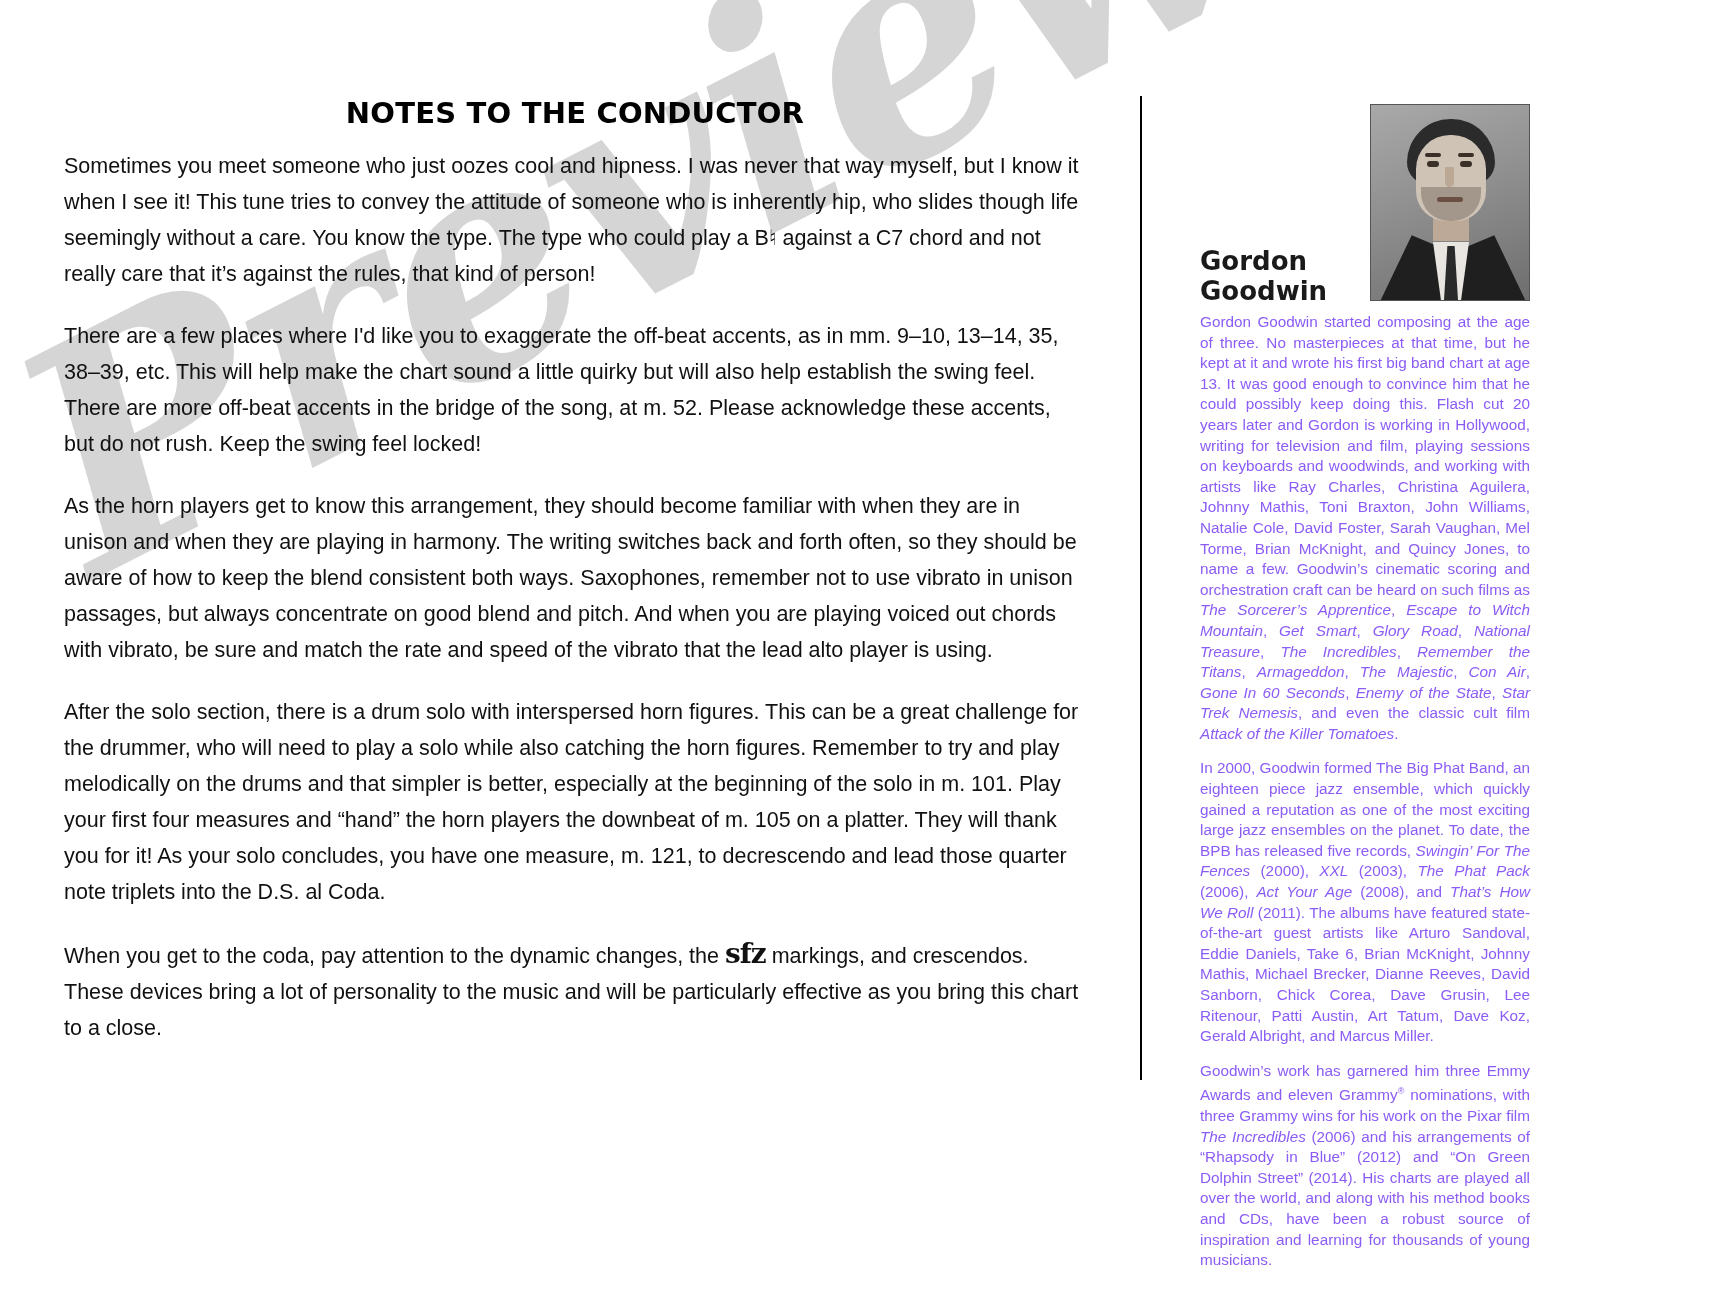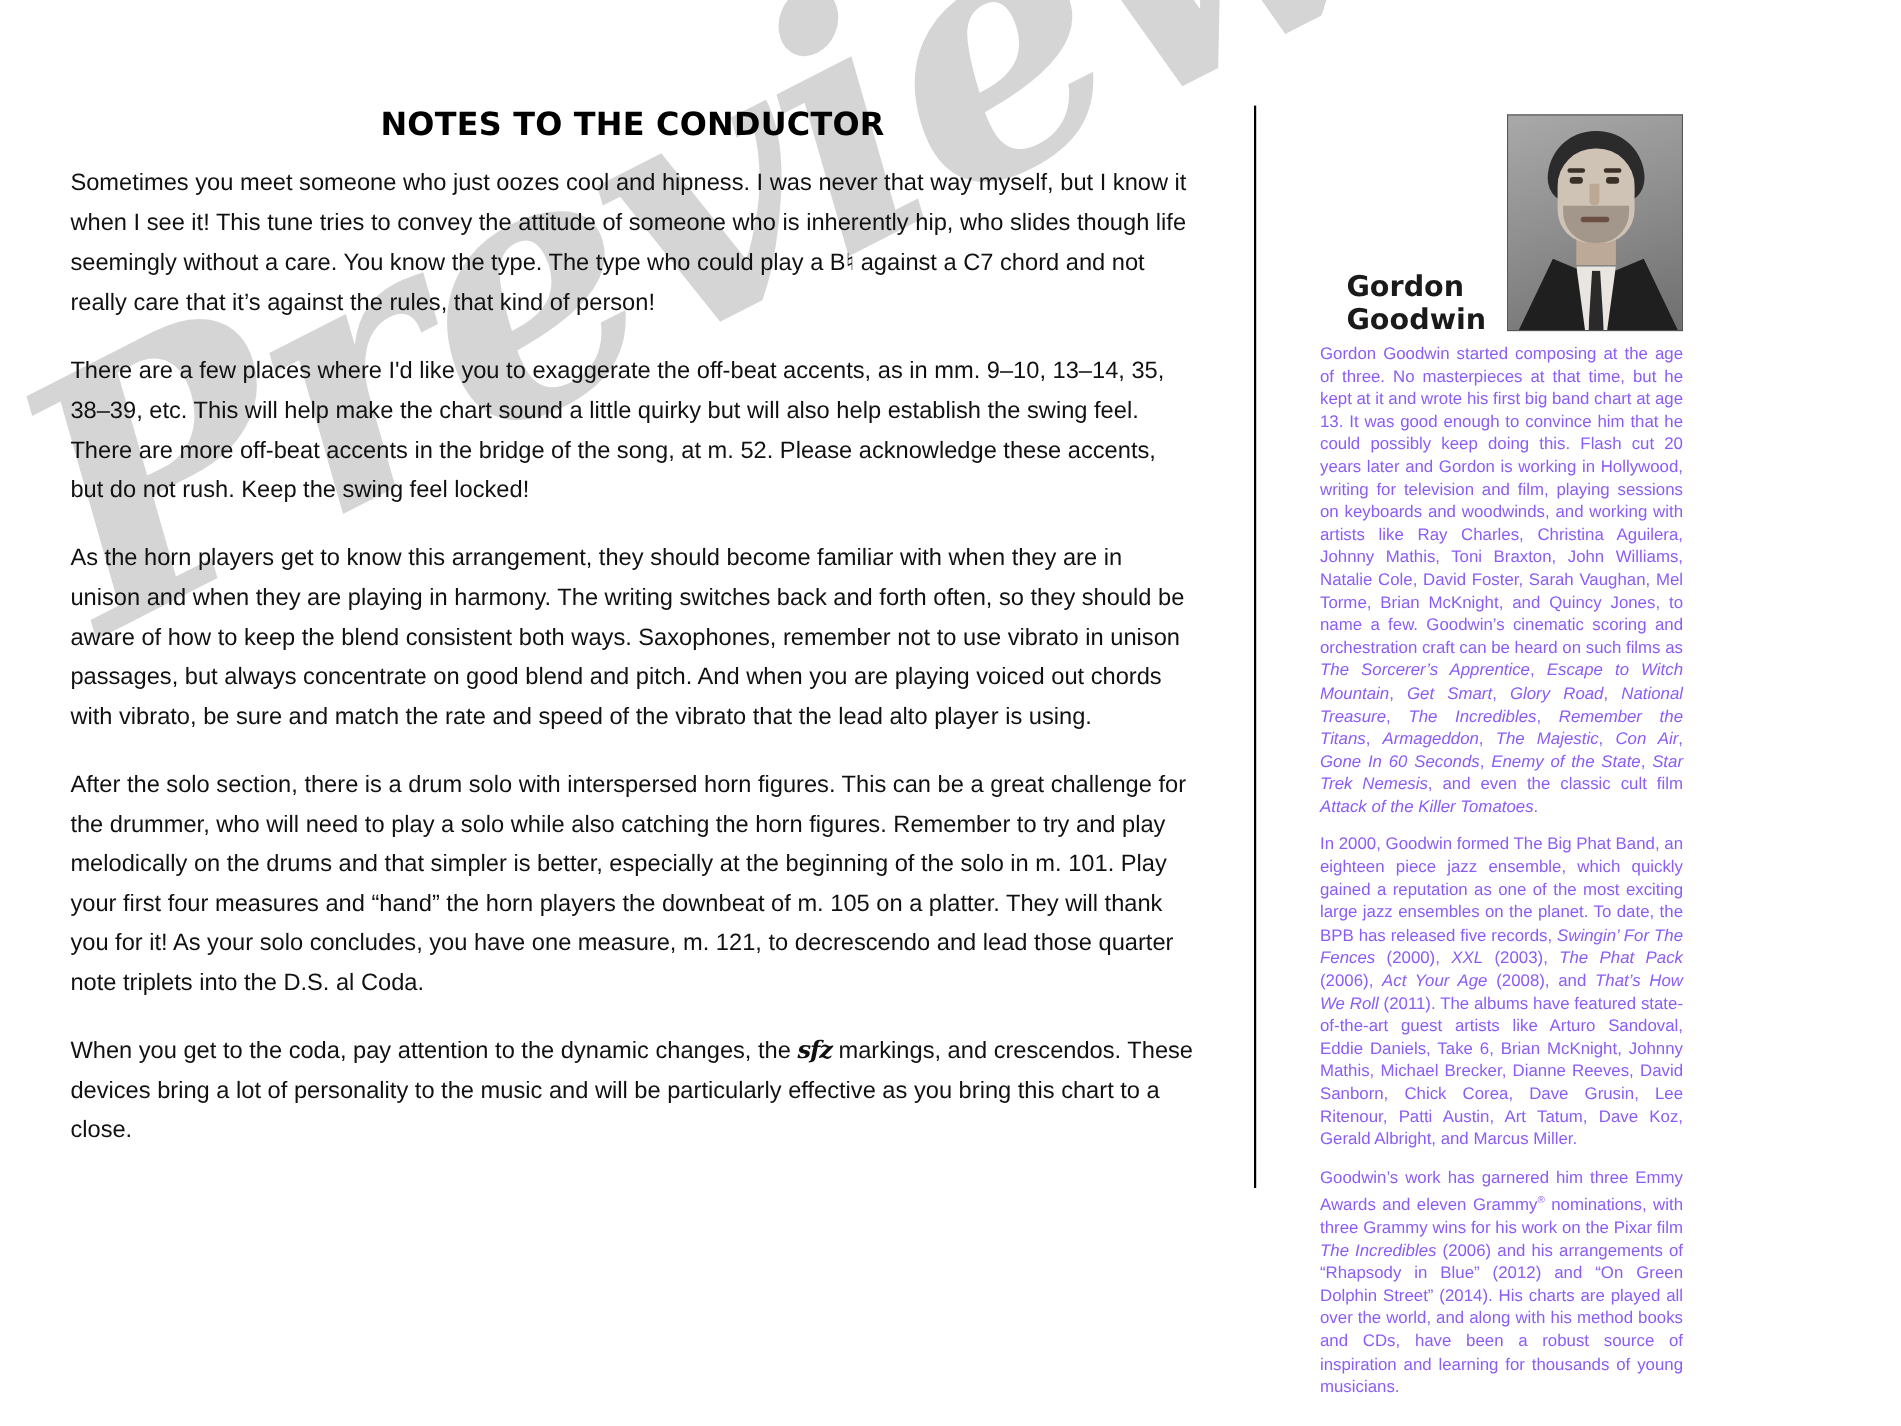--- a/index.html
+++ b/index.html
@@ -69,23 +69,22 @@
     margin: 0 1px 26px 0;
     text-align: left;
   }
   .body-para:last-of-type { margin-bottom: 0; }
   .glyph-natural, .glyph-sfz, .glyph-quarter {
     font-family: "DejaVu Sans", sans-serif;
     font-weight: 700;
   }
   .glyph-sfz {
     font-family: "DejaVu Serif", serif;
-    font-style: italic;
-    font-weight: 700;
-    font-size: 22px;
+    font-weight: 700;
+    font-size: 28px;
     letter-spacing: -1px;
   }
   em { font-style: italic; }
 
   
   #divider {
     position: absolute;
     left: 1140px;
     top: 96px;
     width: 2px;
@@ -96,21 +95,20 @@
   
   #sidebar {
     position: absolute;
     left: 1200px;
     top: 100px;
     width: 330px;
   }
   #composer-header {
     position: relative;
     height: 212px;
-    margin-left: 24px;
   }
   #composer-photo {
     position: absolute;
     right: 0;
     top: 4px;
     width: 160px;
     height: 197px;
     border: 1px solid #555;
     overflow: hidden;
     background: #8a8a8a;

